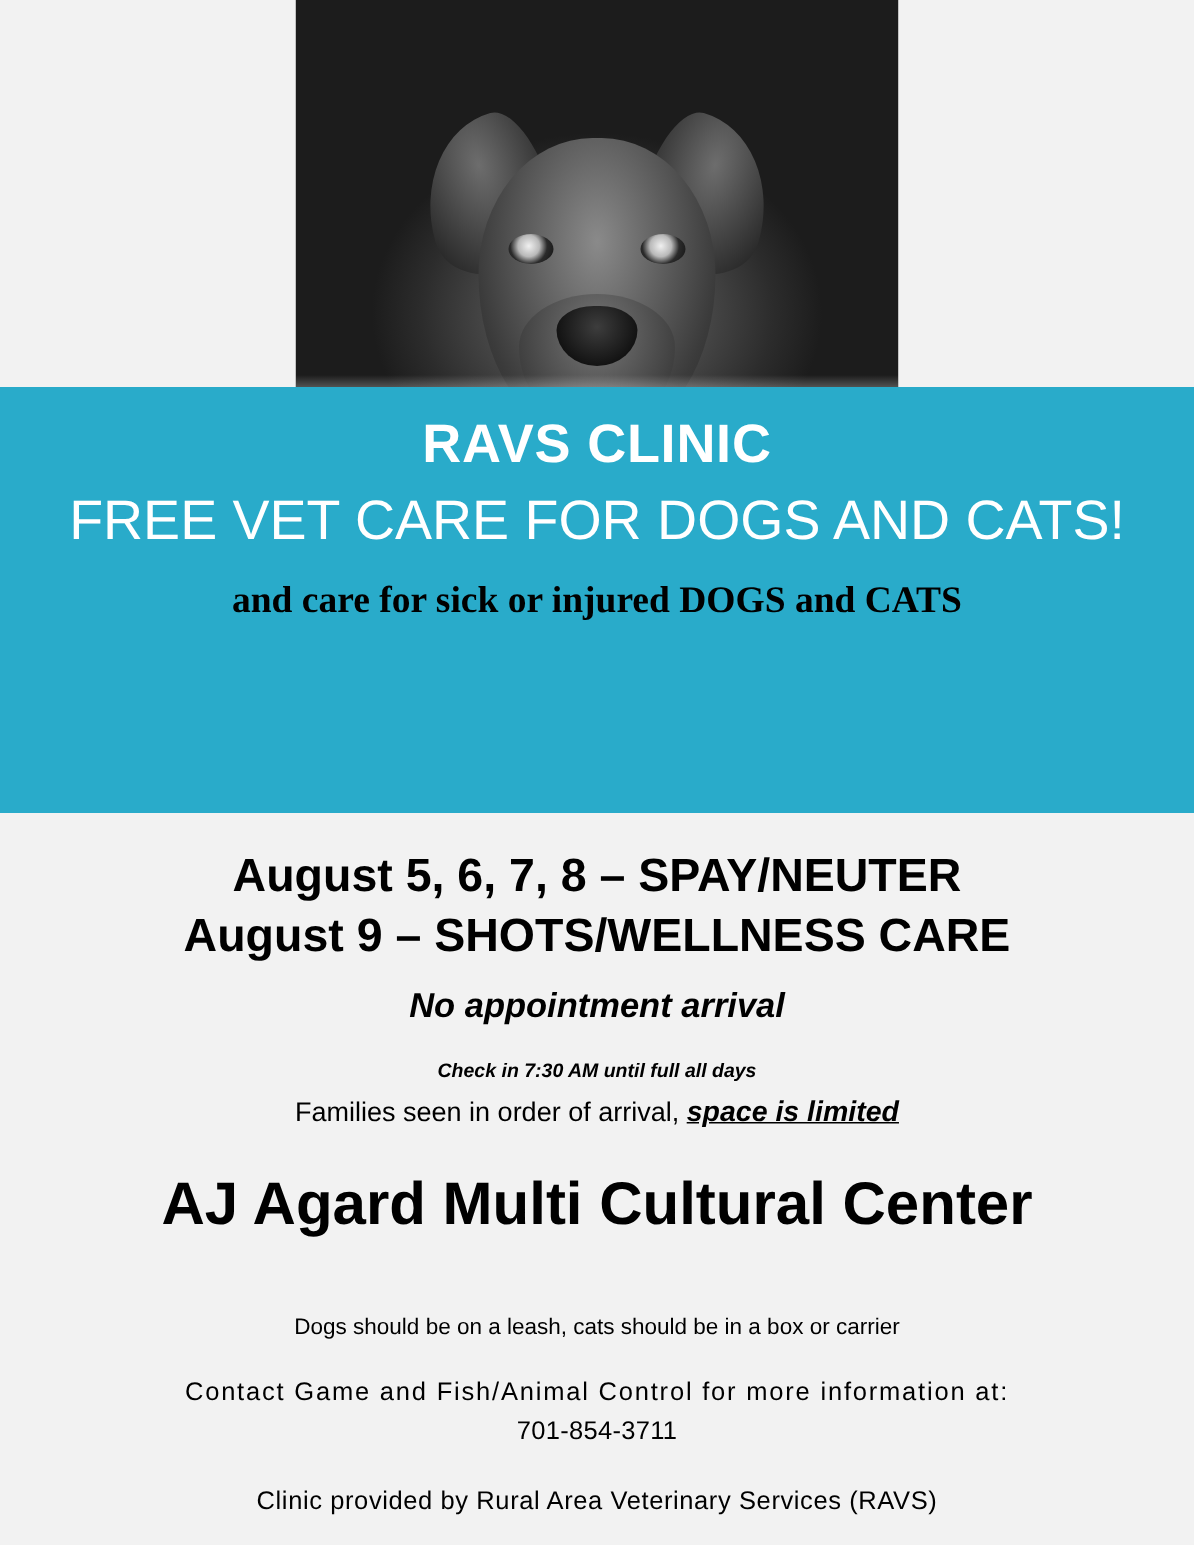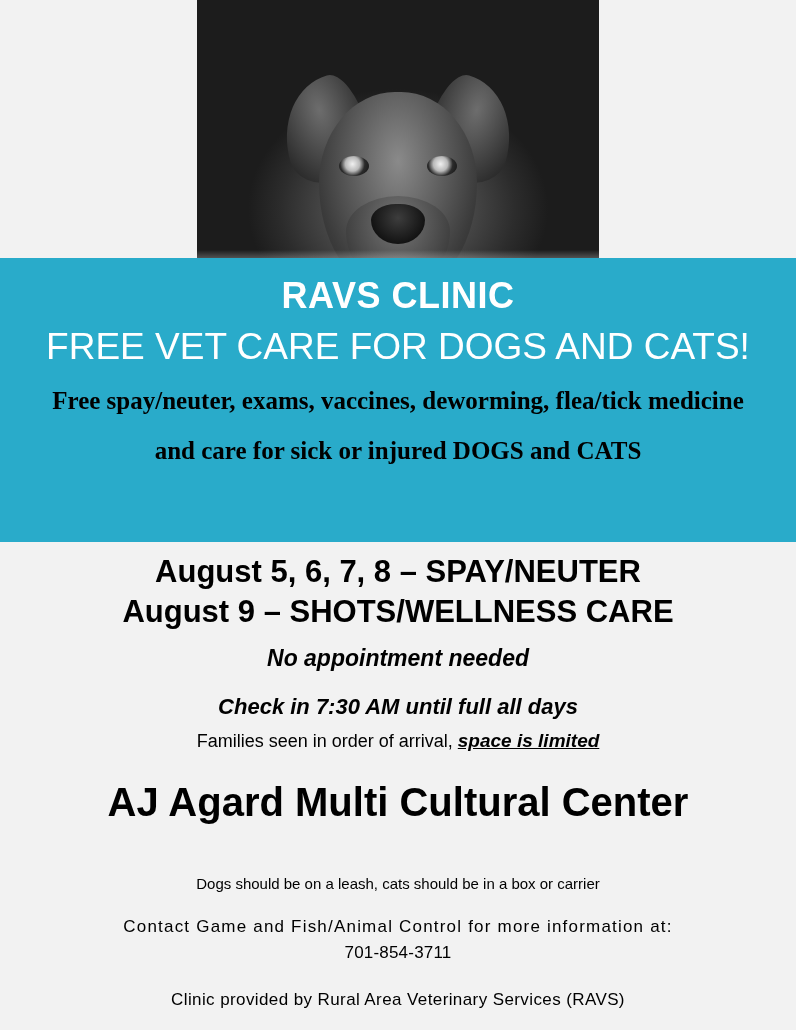--- a/index.html
+++ b/index.html
@@ -157,30 +157,30 @@
     left: 0;
     top: 542px;
     width: 796px;
     text-align: center;
     color: #000000;
   }
   .dates {
     font-size: 31px;
     font-weight: bold;
     line-height: 1.28;
-    margin-top: 10px;
+    margin-top: 22px;
   }
   .noappt {
     font-size: 23px;
     font-weight: bold;
     font-style: italic;
     margin-top: 14px;
   }
   .checkin {
-    font-size: 22px;
+    font-size: 13px;
     font-weight: bold;
     font-style: italic;
     margin-top: 22px;
   }
   .families {
     font-size: 18px;
     margin-top: 10px;
   }
   .families u {
     font-weight: bold;
@@ -233,28 +233,27 @@
         <div class="muzzle"></div>
         <div class="nose"></div>
       </div>
     </div>
     <div class="photo-fade"></div>
   </div>
 
   <div class="band">
     <div class="t1">RAVS CLINIC</div>
     <div class="t2">FREE VET CARE FOR DOGS AND CATS!</div>
-    <div class="t3">Free spay/neuter, exams, vaccines, deworming, flea/tick medicine</div>
     <div class="t3" style="margin-top:12px">and care for sick or injured DOGS and CATS</div>
   </div>
 
   <div class="lower">
     <div class="dates">August 5, 6, 7, 8 – SPAY/NEUTER</div>
     <div class="dates" style="margin-top:0">August 9 – SHOTS/WELLNESS CARE</div>
-    <div class="noappt">No appointment needed</div>
+    <div class="noappt">No appointment arrival</div>
     <div class="checkin">Check in 7:30 AM until full all days</div>
     <div class="families">
       <span>Families seen in order of arrival, </span><u>space is limited</u>
     </div>
     <div class="venue">AJ Agard Multi Cultural Center</div>
     <div class="leash">Dogs should be on a leash, cats should be in a box or carrier</div>
     <div class="contact">Contact Game and Fish/Animal Control for more information at:</div>
     <div class="phone">701-854-3711</div>
     <div class="provided">
       <div>Clinic provided by Rural Area Veterinary Services (RAVS)</div>

